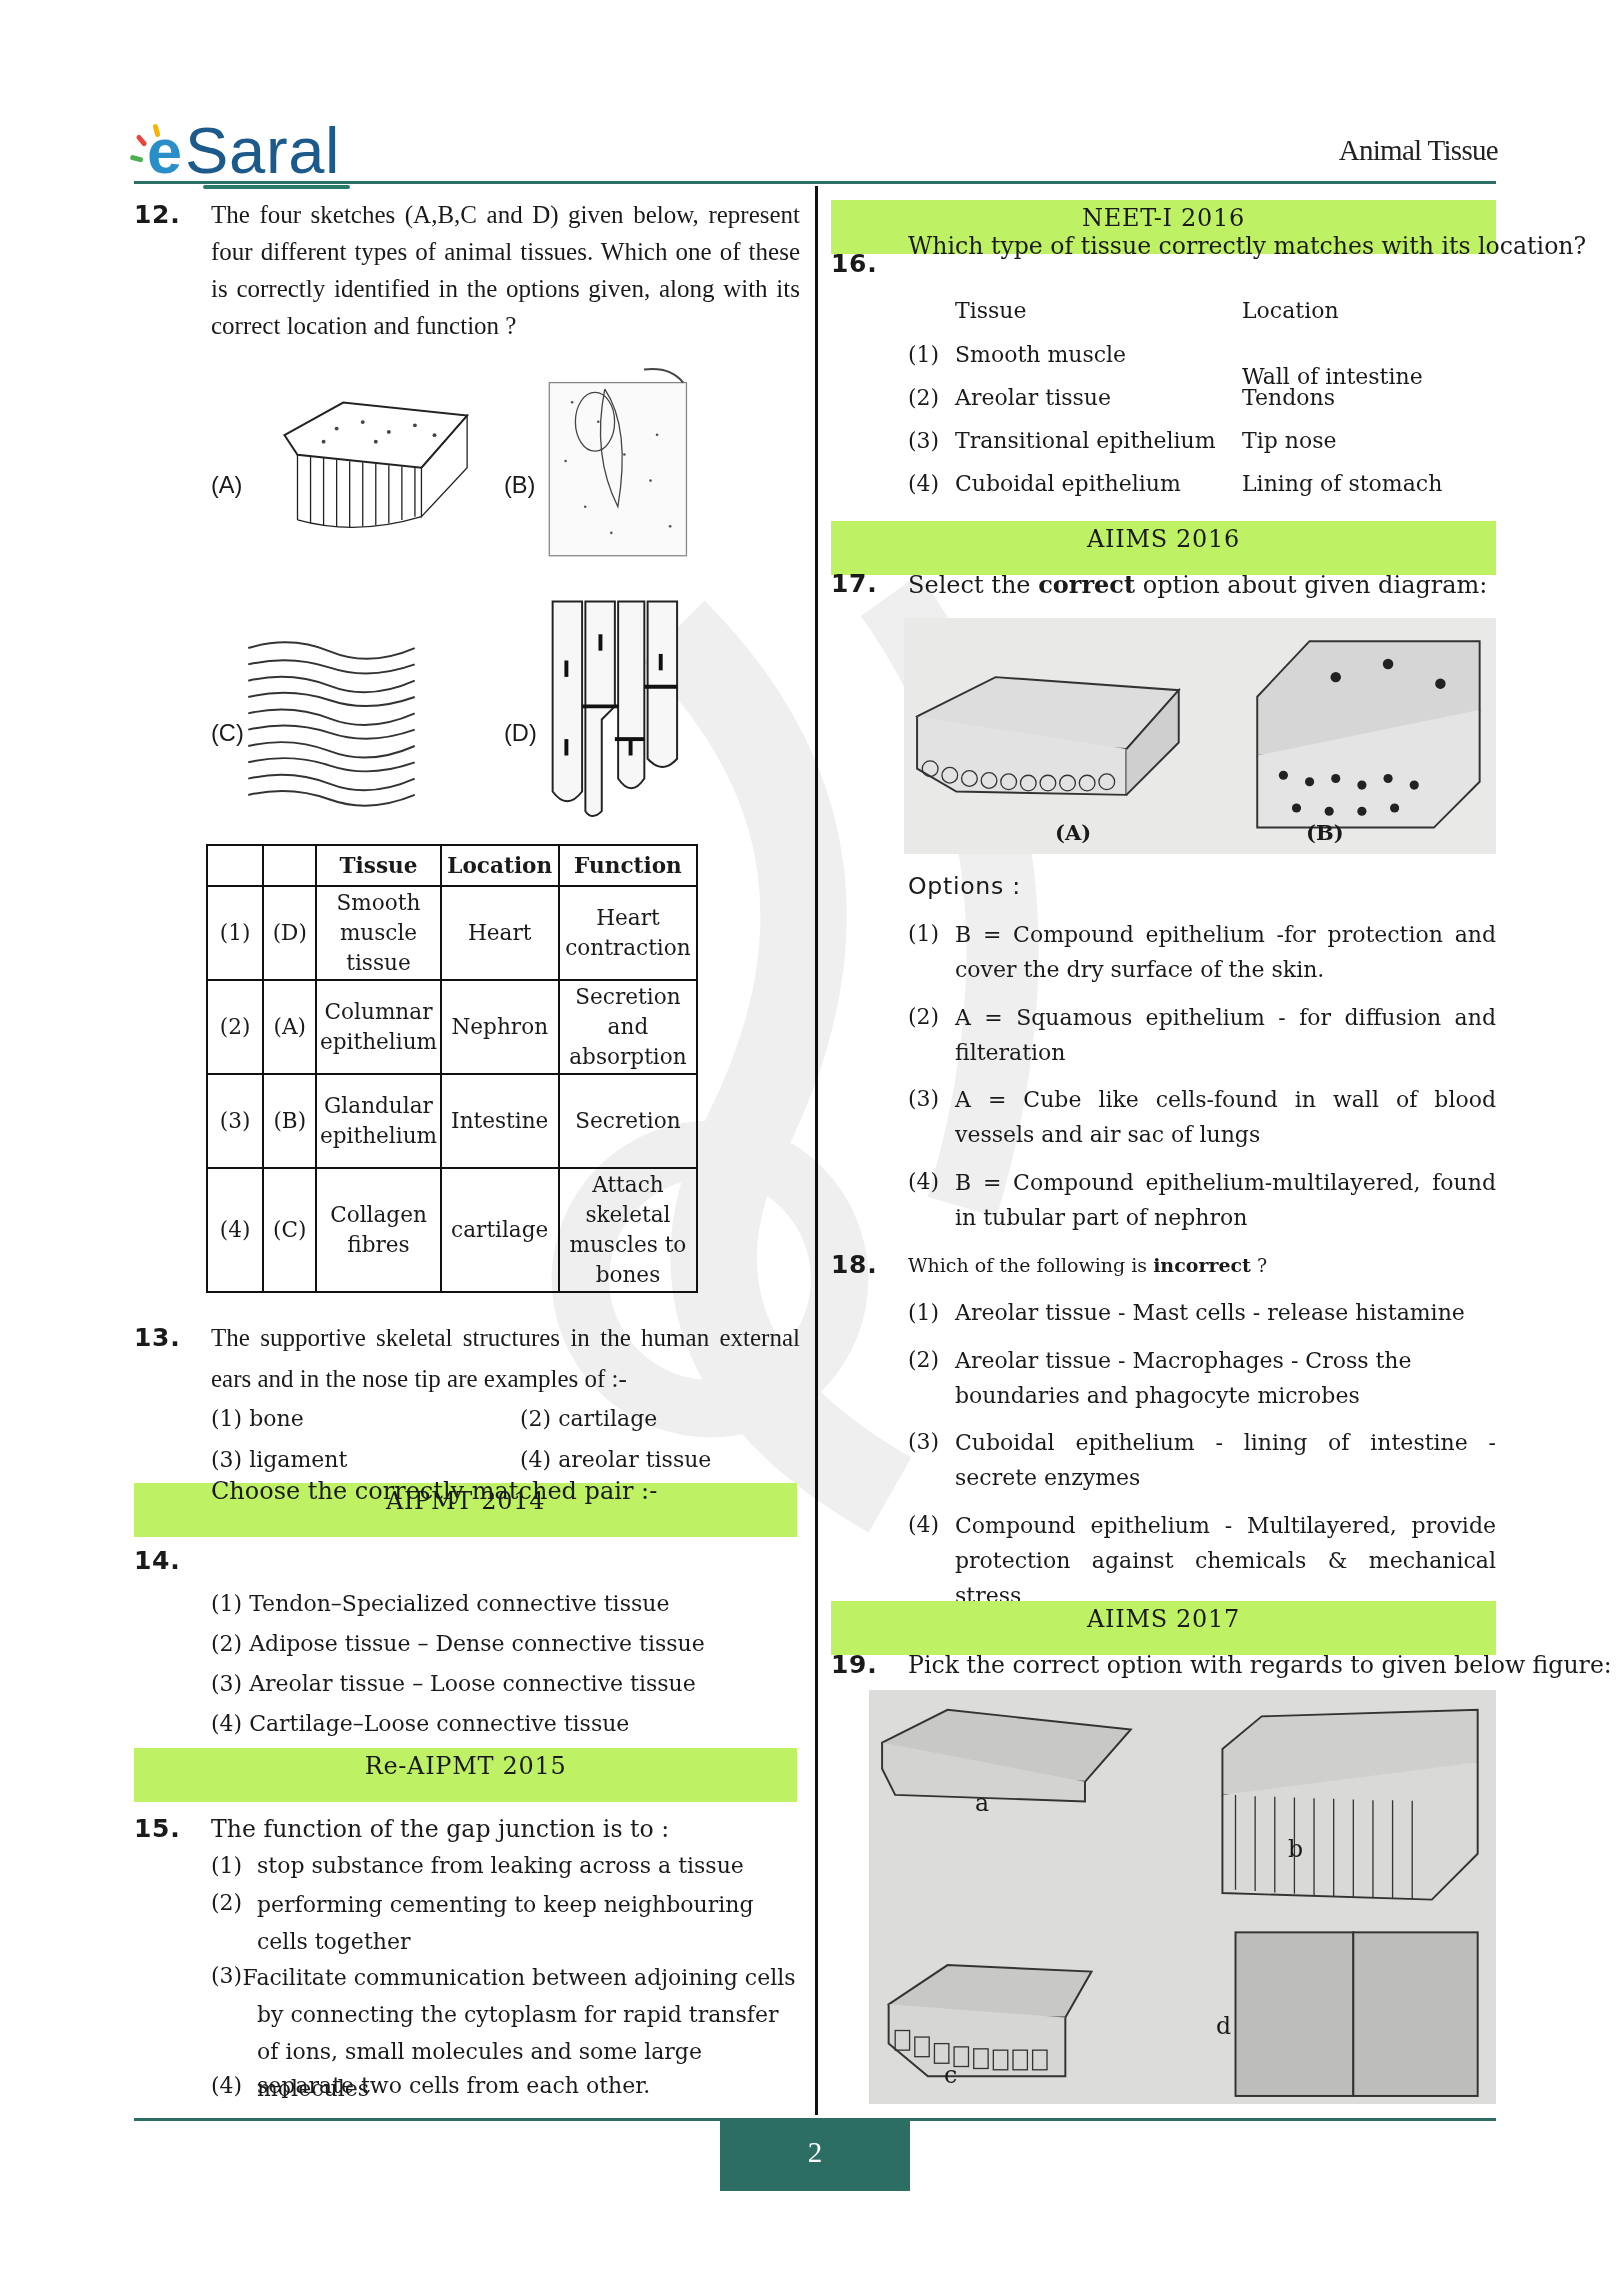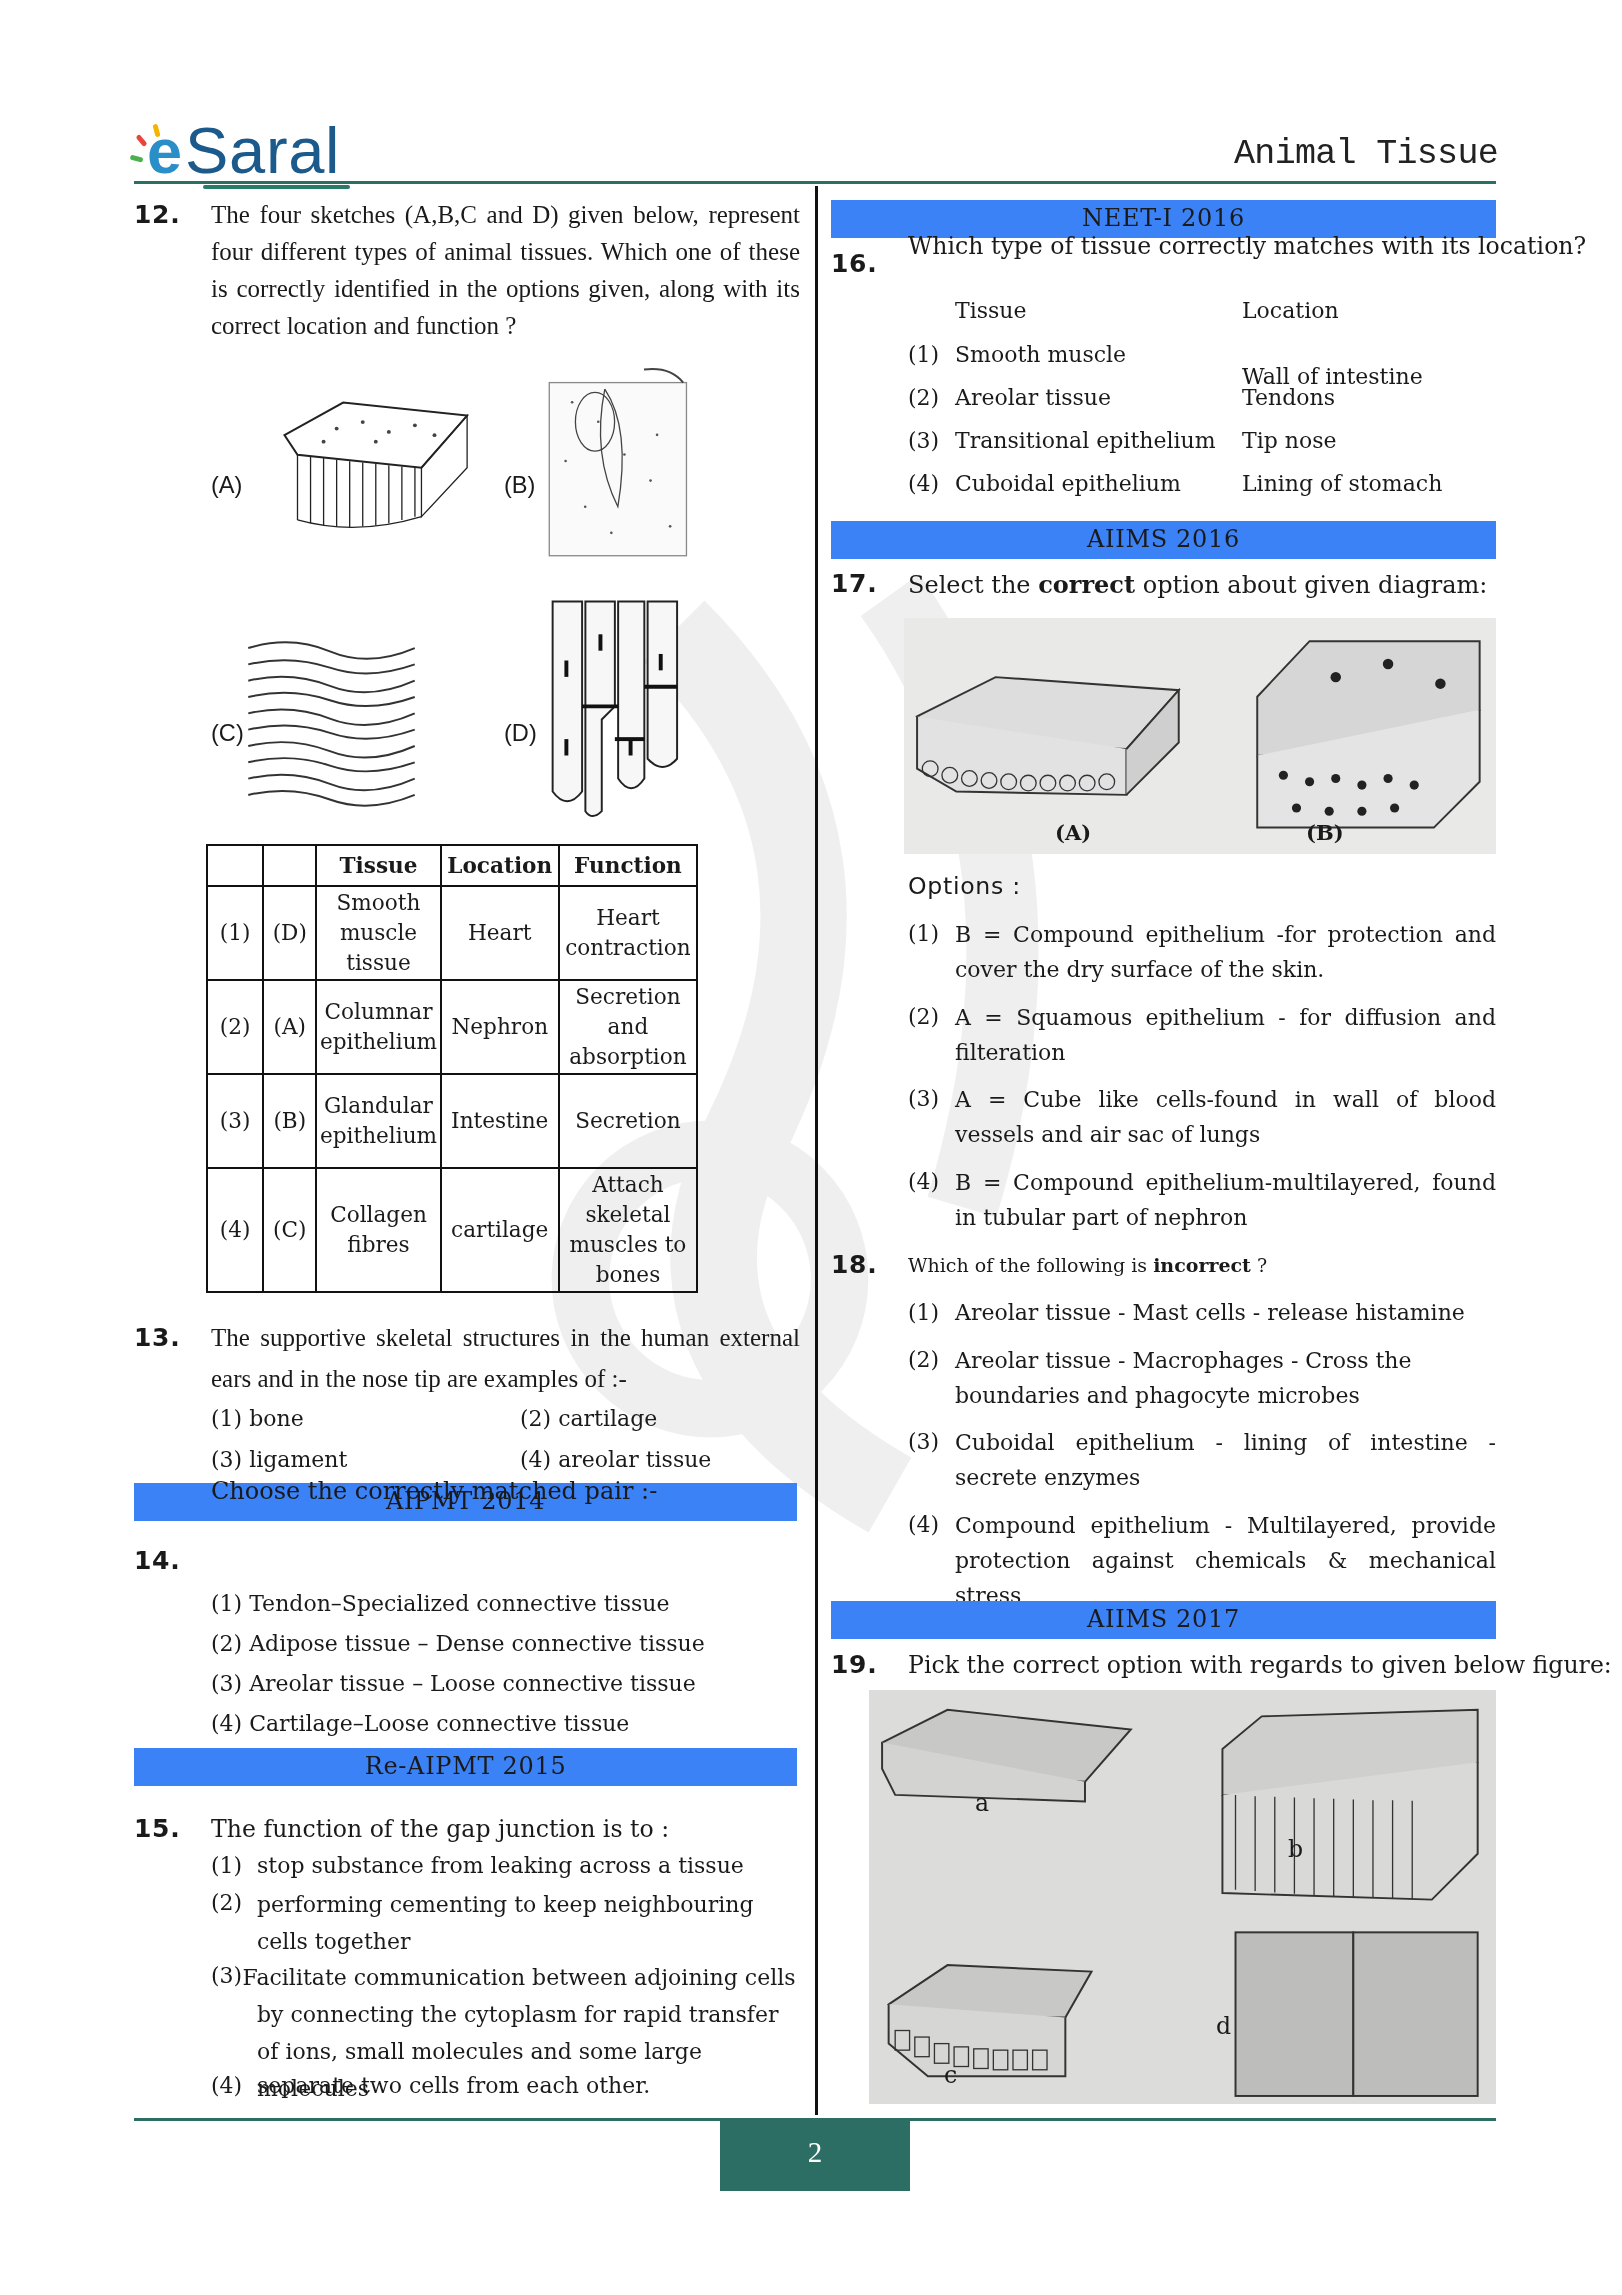--- a/index.html
+++ b/index.html
@@ -3,30 +3,30 @@
 <meta charset="utf-8">
 <style>
   html,body{margin:0;padding:0;background:#fff;}
   body{width:1622px;height:2295px;position:relative;overflow:hidden;font-family:"DejaVu Serif","Liberation Serif",serif;color:#1a1a1a;}
   .abs{position:absolute;}
   .logo{left:134px;top:121px;width:236px;height:69px;}
   .logo-e{font-family:"Liberation Sans",sans-serif;font-size:63px;color:#2a8fc8;font-weight:bold;position:absolute;left:13px;top:-6.5px;}
   .logo-text{font-family:"Liberation Sans",sans-serif;font-size:65px;color:#1c5a8c;position:absolute;left:51px;top:-7.9px;letter-spacing:0.7px;}
   .logo-ray{position:absolute;width:5.2px;height:13px;border-radius:2.6px;}
   .logo-underline{position:absolute;left:69px;top:64px;width:147px;height:3.9px;background:#2a7a6a;border-radius:2px;}
-  .header-title{right:124px;top:134px;font-family:Liberation Mono, monospace;font-size:35px;letter-spacing:-0.7px;color:#222;}
+  .header-title{right:124px;top:134px;font-family:Liberation Serif, serif;font-size:29px;letter-spacing:-0.7px;color:#222;}
   .header-rule{left:134px;top:181px;width:1362px;height:2.6px;background:#2c6e64;}
   .col-divider{left:815px;top:186px;width:2.6px;height:1929px;background:#111;}
   .footer-rule{left:134px;top:2118px;width:1362px;height:2.6px;background:#2c6e64;}
   .page-box{left:720px;top:2120px;width:190px;height:71px;background:#2c6e64;color:#fff;font-size:29px;text-align:center;line-height:65px;font-family:"Liberation Serif",serif;}
   .watermark{left:458px;top:556px;width:720px;height:1014px;opacity:0.06;}
   .qnum{position:absolute;font-family:"DejaVu Sans",sans-serif;font-size:25px;font-weight:bold;letter-spacing:0.7px;}
   .qtext{position:absolute;font-family:"Liberation Serif",serif;font-size:25px;line-height:37px;text-align:justify;}
   .opt{position:absolute;font-family:"DejaVu Serif",serif;font-size:22px;line-height:33px;}
-  .banner{position:absolute;background:#3b82f6;font-family:"DejaVu Serif",serif;font-size:24px;text-align:center;line-height:37px;height:38px;letter-spacing:0.7px;}
+  .banner{position:absolute;background:#bef264;font-family:"DejaVu Serif",serif;font-size:24px;text-align:center;line-height:37px;height:54px;letter-spacing:0.7px;}
   .tbl{position:absolute;left:206px;top:844px;border-collapse:collapse;font-family:"DejaVu Serif",serif;font-size:21.6px;}
   .tbl td,.tbl th{border:2px solid #111;text-align:center;line-height:30px;padding:0 2.6px;}
   .tbl th{font-weight:bold;height:39px;}
   .figlabel{position:absolute;font-family:"Liberation Sans",sans-serif;font-size:23.6px;}
   .fig{position:absolute;}
 </style>
 </head>
 <body>
 
 <div class="abs logo">

